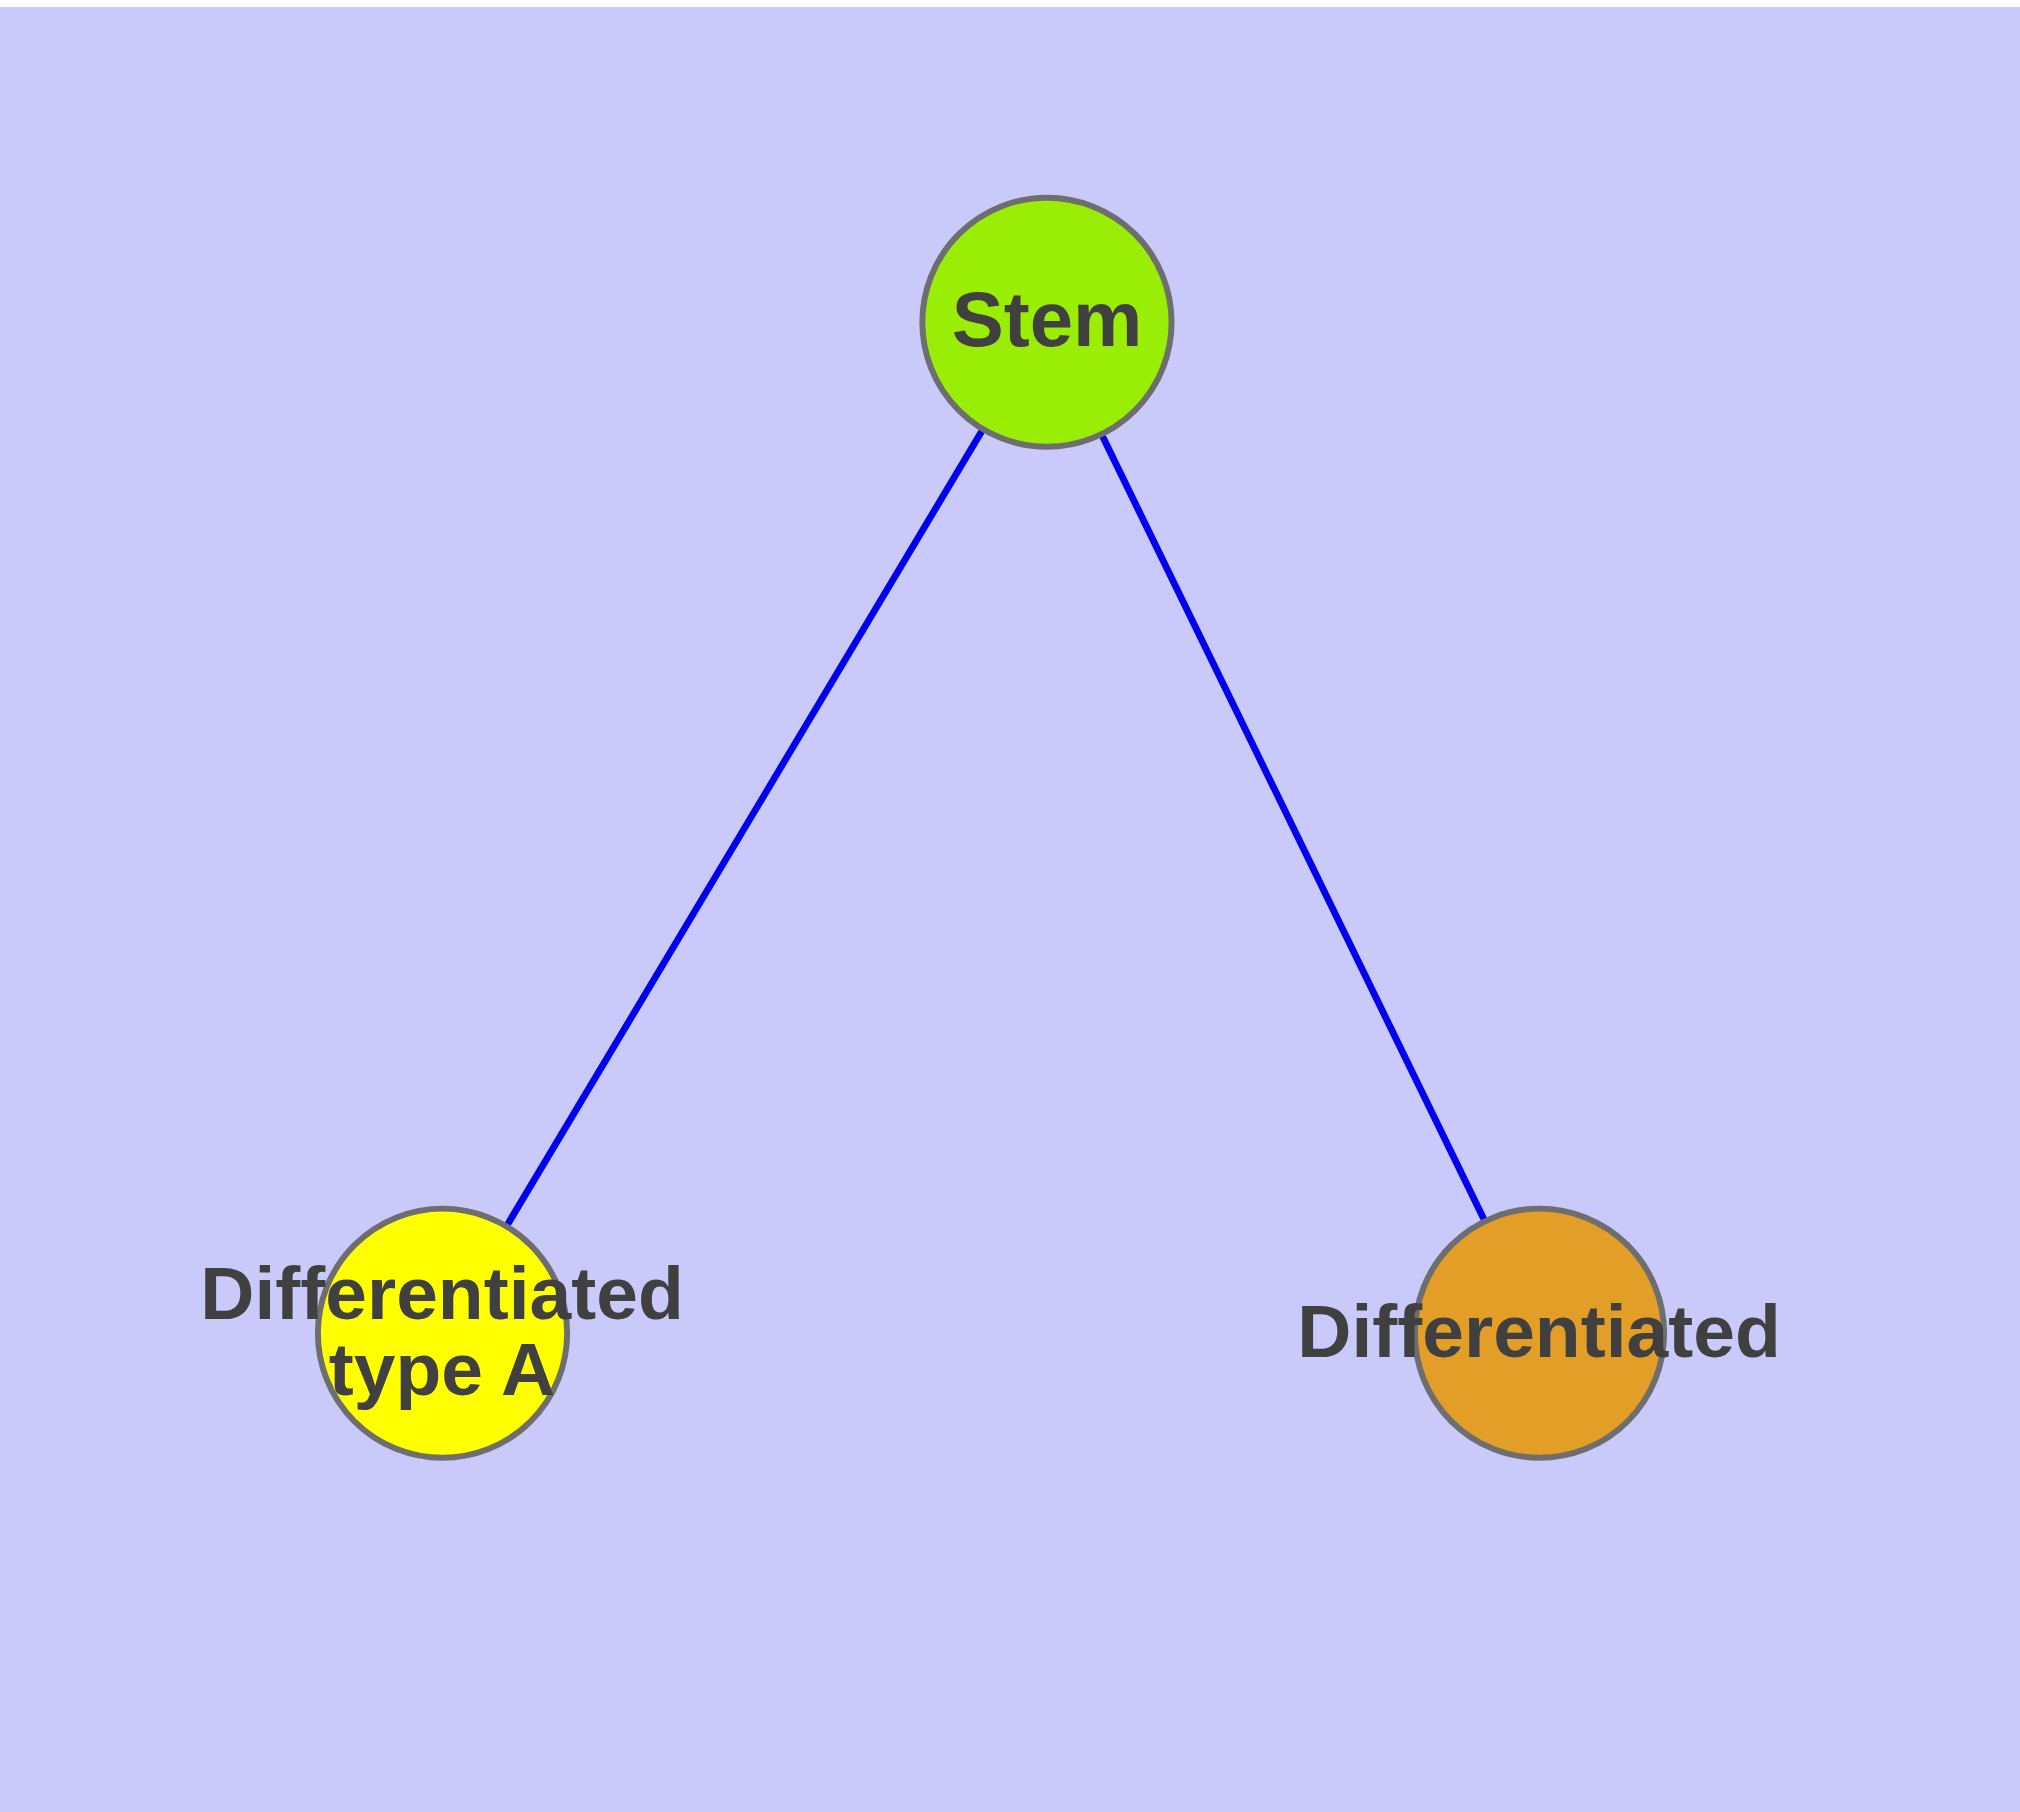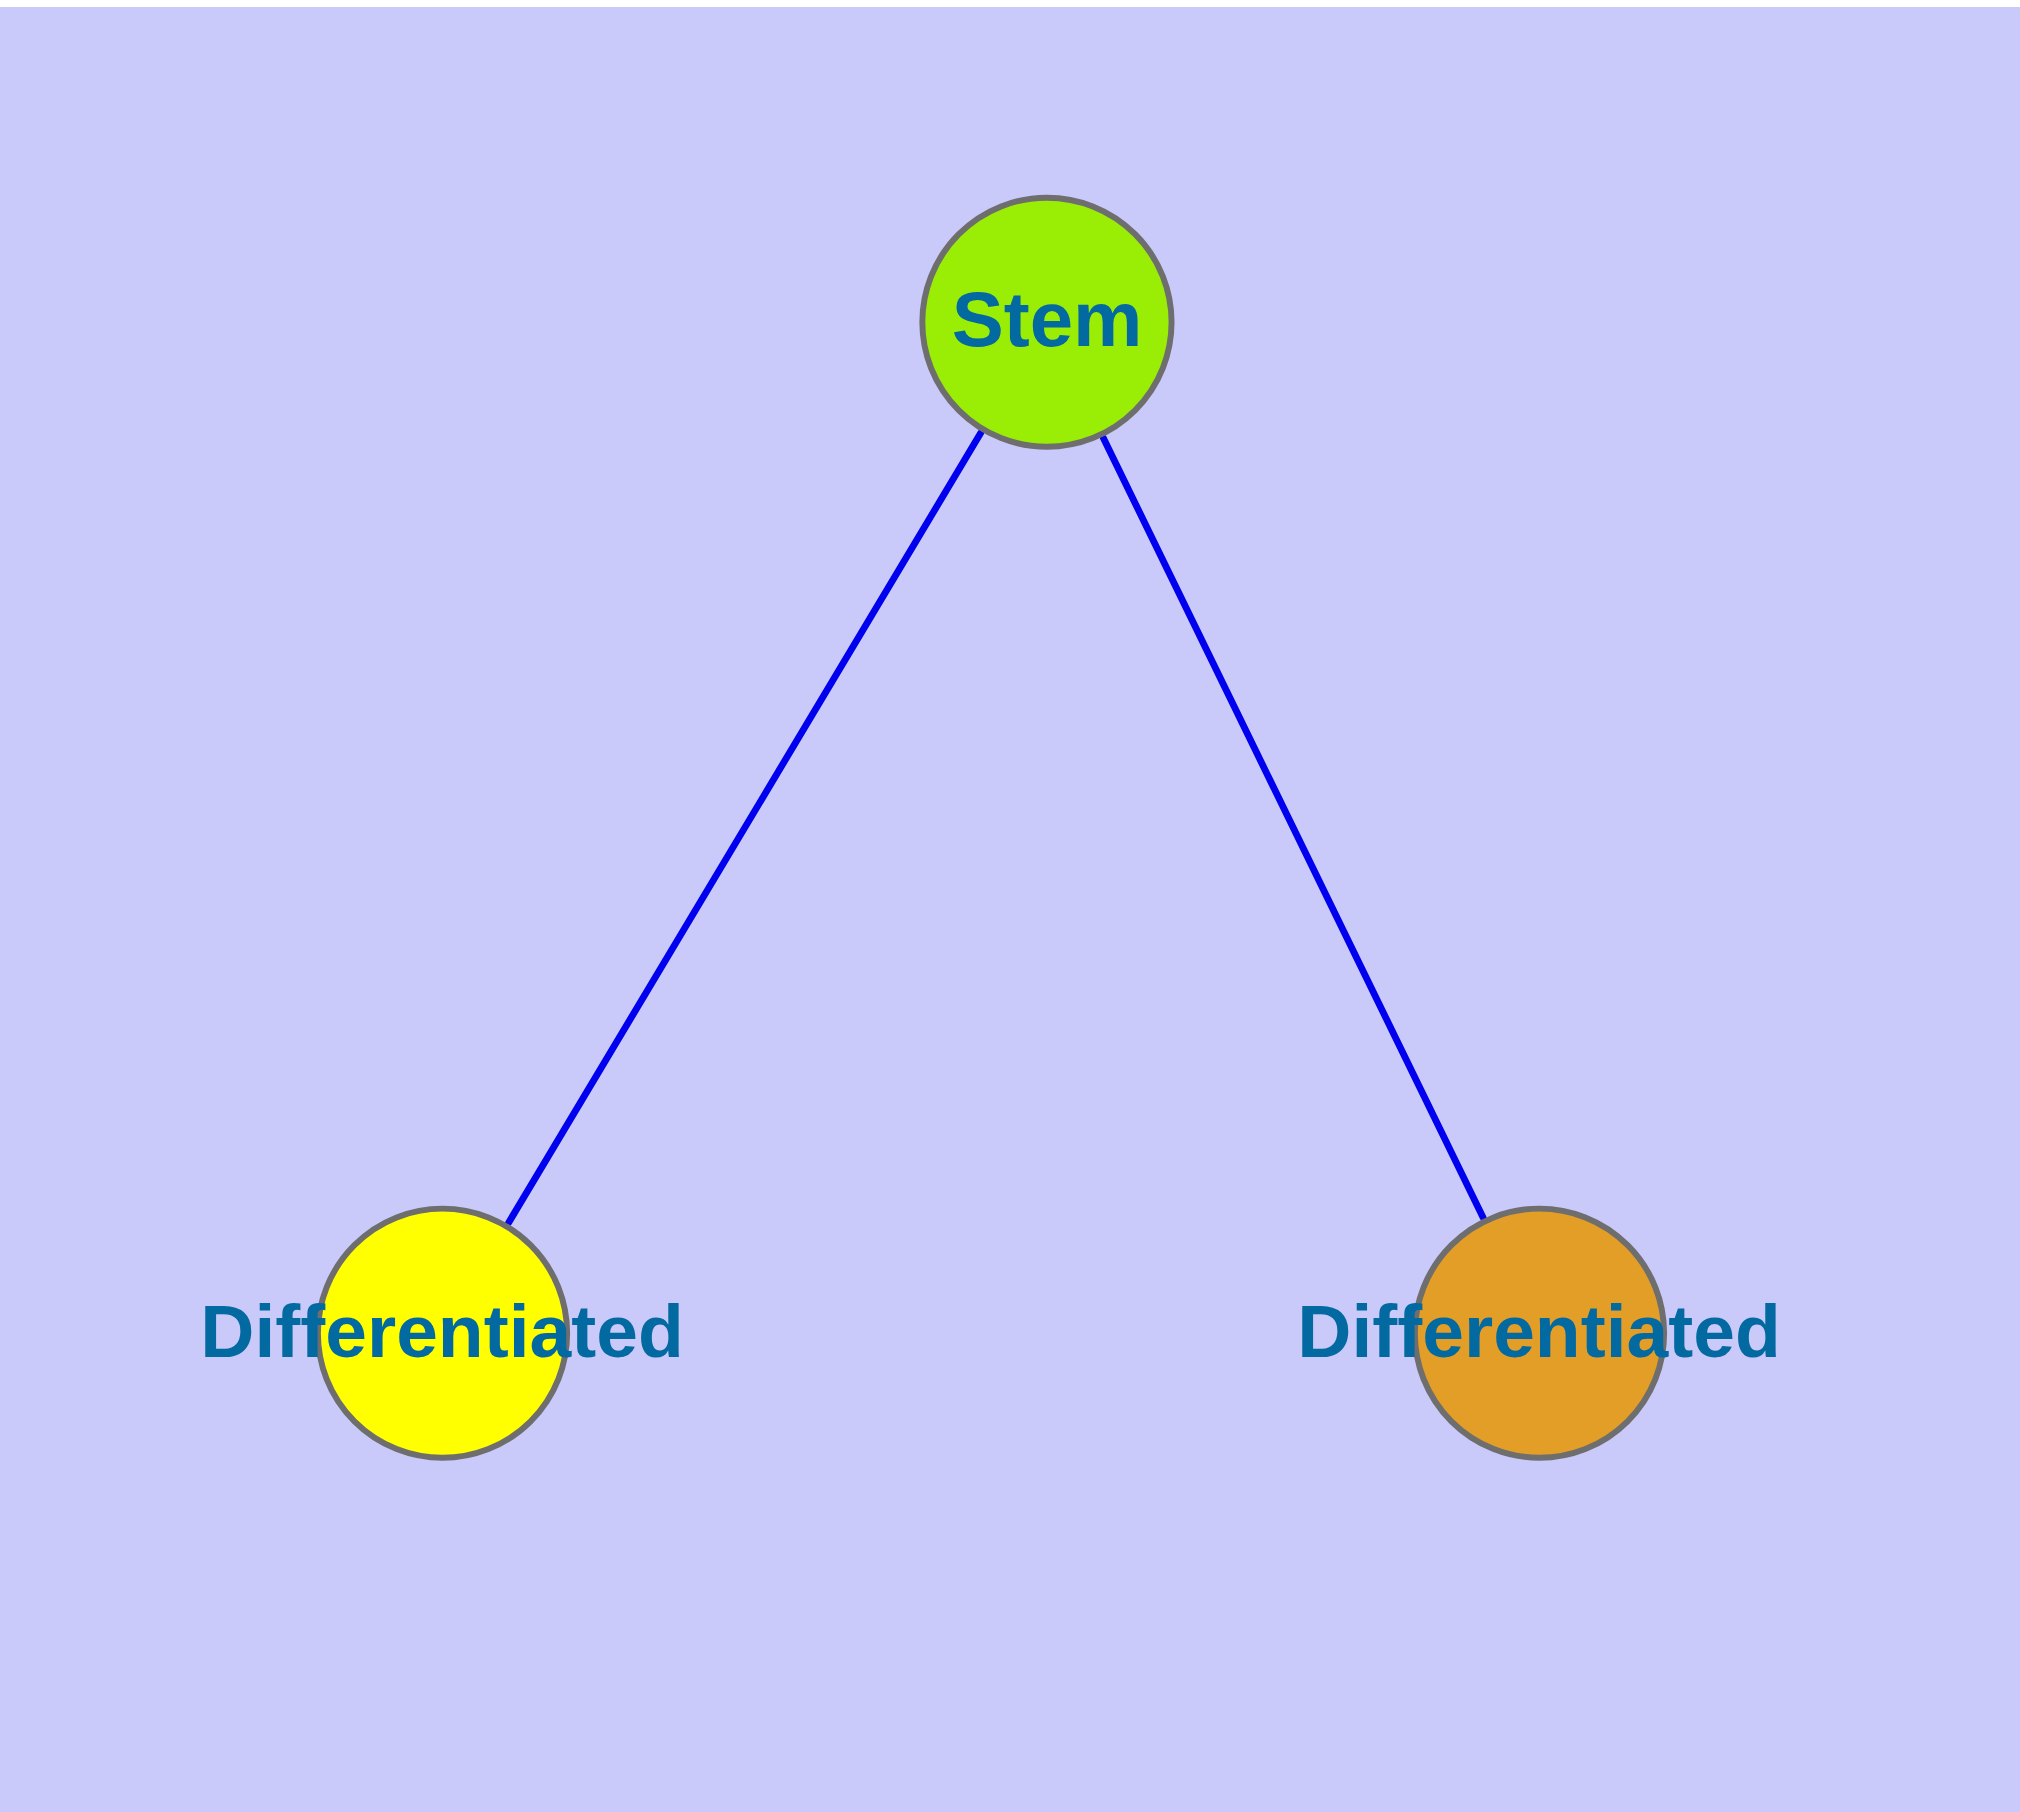--- a/index.html
+++ b/index.html
@@ -26,21 +26,21 @@
   #graph-svg {
     position: absolute;
     left: 0;
     top: 0;
     width: 2021px;
     height: 1805px;
   }
   .node-label {
     position: absolute;
     font-weight: bold;
-    color: #0369a1;
+    color: #404040;
     text-align: center;
     line-height: 1.02;
     white-space: nowrap;
     pointer-events: none;
     transform: translate(-50%, -50%);
   }
   #label-stem     { font-size: 78px; left: 1047px; top: 315px; }
   #label-type-a   { font-size: 75px; left: 442px;  top: 1324px; }
   #label-type-b   { font-size: 75px; left: 1539px; top: 1324px; }
 </style>
@@ -59,20 +59,21 @@
       <circle cx="522" cy="1565" r="147" fill="#ffff00" stroke="#6e6e6e" stroke-width="7"></circle>
       <circle cx="1816" cy="1565" r="147" fill="#e39e28" stroke="#6e6e6e" stroke-width="7"></circle>
     </svg>
 
     <div class="node-label" id="label-stem" style="left: 1047px; top: 313px;">
       <div>Stem</div>
     </div>
 
     <div class="node-label" id="label-type-a" style="left: 442px; top: 1324px;">
       <div>Differentiated</div>
+      <div>type A</div>
     </div>
 
     <div class="node-label" id="label-type-b" style="left: 1539px; top: 1324px;">
       <div>Differentiated</div>
     </div>
 
   </div>
 </div>
 
 

